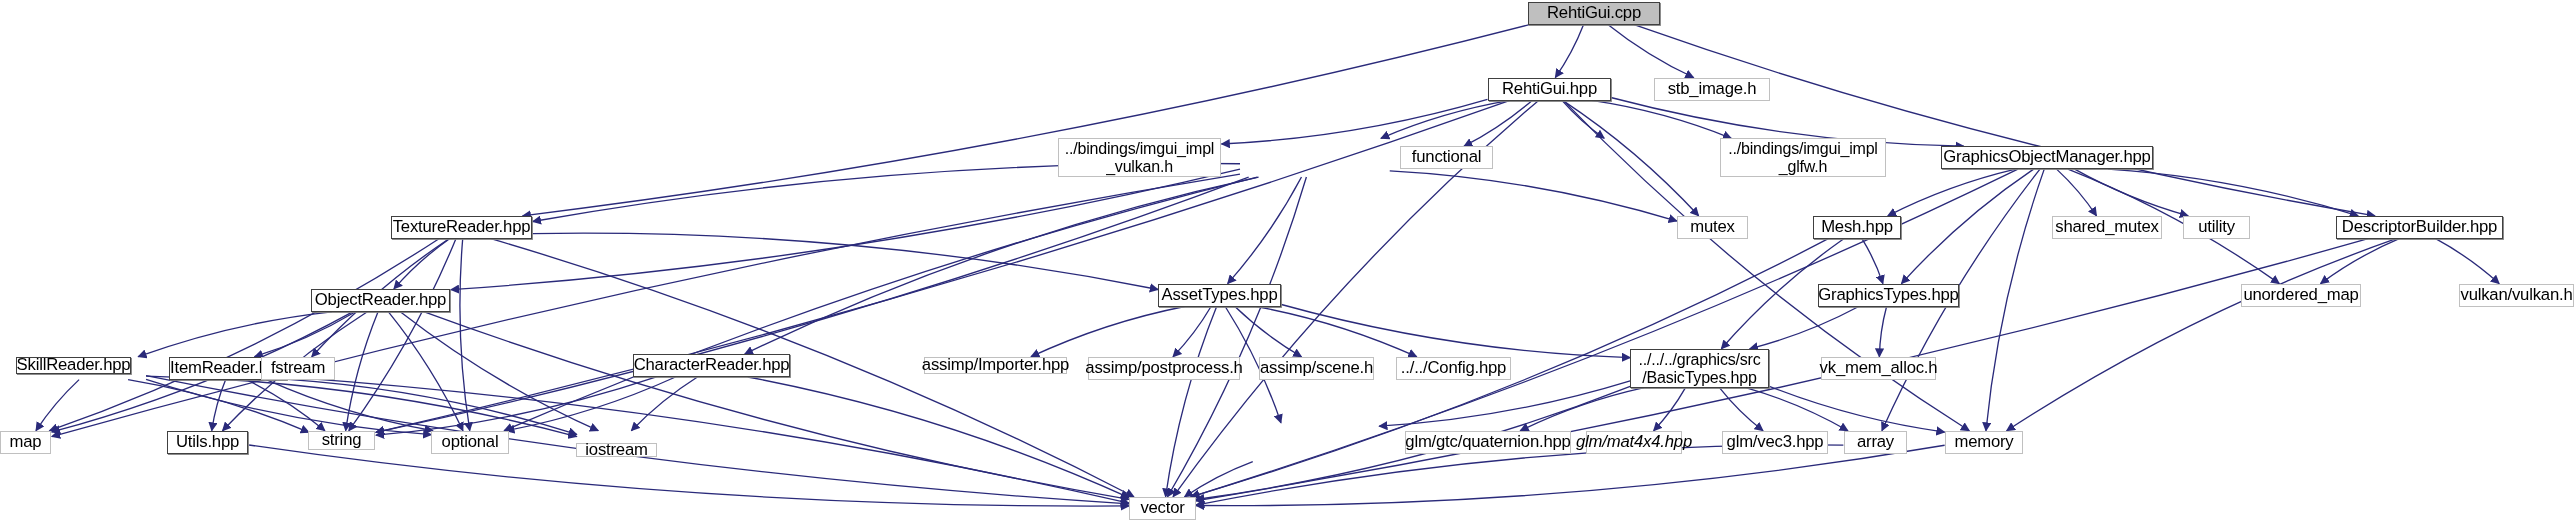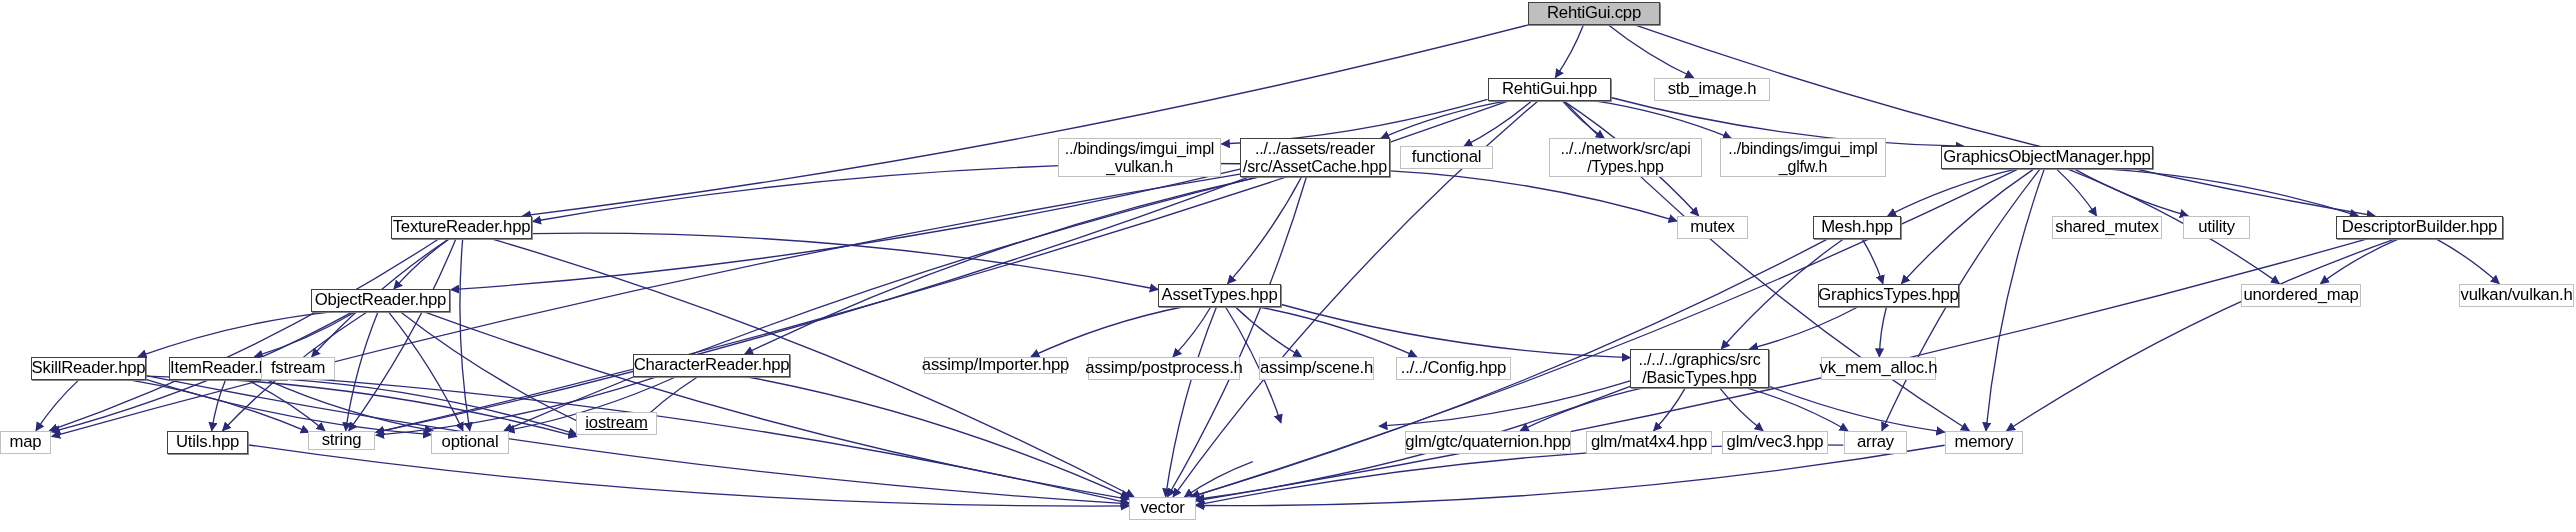--- a/index.html
+++ b/index.html
@@ -167,56 +167,52 @@
         <path d="M 2207.0 505.5 Q 1785.0 577.6 1357.0 573.9" fill="none" stroke="#2a2a7a" stroke-width="1.5" marker-end="url(#arrowhead)"></path>
         <path d="M 2092.0 505.3 Q 1721.0 501.6 1357.0 573.5" fill="none" stroke="#2a2a7a" stroke-width="1.5" marker-end="url(#arrowhead)"></path>
       </g>
   </svg>
   <div id="node-layer">
       <div class="node root" style="left: 1528px; top: 1.8px; width: 132px; height: 23px;"><span class="label">RehtiGui.cpp</span></div>
       <div class="node solid" style="left: 1488px; top: 78px; width: 123px; height: 23px;"><span class="label">RehtiGui.hpp</span></div>
       <div class="node plain" style="left: 1654px; top: 78px; width: 116px; height: 23px;"><span class="label">stb_image.h</span></div>
       <div class="node plain" style="left: 1058px; top: 138px; width: 163px; height: 39px; font-size: 16px;"><span class="label">../bindings/imgui_impl
 _vulkan.h</span></div>
-      <div class="node solid" style="left: 1240px; top: 138px; width: 150px; height: 39px; font-size: 16px;"><span class="label">../../assets/reader
-/src/AssetCache.hpp</span></div>
       <div class="node plain" style="left: 1400px; top: 146px; width: 93px; height: 23px;"><span class="label">functional</span></div>
-      <div class="node plain" style="left: 1549px; top: 138px; width: 153px; height: 39px; font-size: 16px;"><span class="label">../../network/src/api
-/Types.hpp</span></div>
       <div class="node plain" style="left: 1720px; top: 138px; width: 166px; height: 39px; font-size: 16px;"><span class="label">../bindings/imgui_impl
 _glfw.h</span></div>
       <div class="node solid" style="left: 1941px; top: 146px; width: 212px; height: 23px;"><span class="label">GraphicsObjectManager.hpp</span></div>
       <div class="node solid" style="left: 391px; top: 216px; width: 141px; height: 23px;"><span class="label">TextureReader.hpp</span></div>
       <div class="node plain" style="left: 1677px; top: 216px; width: 71px; height: 23px;"><span class="label">mutex</span></div>
       <div class="node solid" style="left: 1813px; top: 216px; width: 88px; height: 23px;"><span class="label">Mesh.hpp</span></div>
       <div class="node plain" style="left: 2052px; top: 216px; width: 110px; height: 23px;"><span class="label">shared_mutex</span></div>
       <div class="node plain" style="left: 2183px; top: 216px; width: 67px; height: 23px;"><span class="label">utility</span></div>
       <div class="node solid" style="left: 2336px; top: 216px; width: 167px; height: 23px;"><span class="label">DescriptorBuilder.hpp</span></div>
       <div class="node solid" style="left: 311px; top: 289px; width: 139px; height: 23px;"><span class="label">ObjectReader.hpp</span></div>
       <div class="node solid" style="left: 1158px; top: 284px; width: 123px; height: 23px;"><span class="label">AssetTypes.hpp</span></div>
       <div class="node solid" style="left: 1818px; top: 284px; width: 141px; height: 23px; text-align: right;"><span class="label">GraphicsTypes.hpp</span></div>
       <div class="node plain" style="left: 2241px; top: 284px; width: 120px; height: 23px;"><span class="label">unordered_map</span></div>
       <div class="node plain" style="left: 2459px; top: 284px; width: 115px; height: 23px;"><span class="label">vulkan/vulkan.h</span></div>
-      <div class="node solid" style="left: 31px; top: 357px; width: 115px; height: 23px;"><span class="label">SkillReader.hpp</span></div>
+      <div class="node solid" style="left: 16px; top: 357px; width: 115px; height: 17px;"><span class="label">SkillReader.hpp</span></div>
       <div class="node solid" style="left: 169px; top: 357px; width: 118px; height: 23px;"><span class="label">ItemReader.hpp</span></div>
       <div class="node plain" style="left: 261px; top: 357px; width: 74px; height: 23px;"><span class="label">fstream</span></div>
       <div class="node solid" style="left: 633px; top: 354px; width: 157px; height: 23px;"><span class="label">CharacterReader.hpp</span></div>
       <div class="node plain" style="left: 924px; top: 357px; width: 143px; height: 17px;"><span class="label">assimp/Importer.hpp</span></div>
       <div class="node plain" style="left: 1088px; top: 357px; width: 152px; height: 23px;"><span class="label">assimp/postprocess.h</span></div>
       <div class="node plain" style="left: 1259px; top: 357px; width: 115px; height: 23px;"><span class="label">assimp/scene.h</span></div>
       <div class="node plain" style="left: 1396px; top: 357px; width: 115px; height: 23px;"><span class="label">../../Config.hpp</span></div>
       <div class="node solid" style="left: 1630px; top: 349px; width: 139px; height: 39px; font-size: 16px;"><span class="label">../../../graphics/src
 /BasicTypes.hpp</span></div>
       <div class="node plain" style="left: 1821px; top: 357px; width: 115px; height: 23px;"><span class="label">vk_mem_alloc.h</span></div>
       <div class="node plain" style="left: 0px; top: 431px; width: 51px; height: 23px;"><span class="label">map</span></div>
       <div class="node solid" style="left: 167px; top: 431px; width: 81px; height: 23px;"><span class="label">Utils.hpp</span></div>
       <div class="node plain" style="left: 308px; top: 431px; width: 67px; height: 19px;"><span class="label">string</span></div>
       <div class="node plain" style="left: 431px; top: 431px; width: 78px; height: 23px;"><span class="label">optional</span></div>
-      <div class="node plain" style="left: 576px; top: 412px; width: 81px; height: 23px; text-decoration: underline;"><span class="label">iostream</span></div>
+      <div class="node plain" style="left: 576px; top: 443px; width: 81px; height: 14px;"><span class="label">iostream</span></div>
       <div class="node plain" style="left: 1405px; top: 431px; width: 166px; height: 23px;"><span class="label">glm/gtc/quaternion.hpp</span></div>
-      <div class="node plain" style="left: 1586px; top: 431px; width: 126px; height: 23px;"><span class="label">glm/mat4x4.hpp</span></div>
+      <div class="node plain" style="left: 1586px; top: 431px; width: 96px; height: 23px; font-style: italic;"><span class="label">glm/mat4x4.hpp</span></div>
       <div class="node plain" style="left: 1722px; top: 431px; width: 106px; height: 23px;"><span class="label">glm/vec3.hpp</span></div>
       <div class="node plain" style="left: 1844px; top: 431px; width: 63px; height: 23px;"><span class="label">array</span></div>
       <div class="node plain" style="left: 1945px; top: 431px; width: 78px; height: 23px;"><span class="label">memory</span></div>
       <div class="node plain" style="left: 1129px; top: 497px; width: 67px; height: 23px;"><span class="label">vector</span></div>
     </div>
 </div>
 
 
 </body></html>

